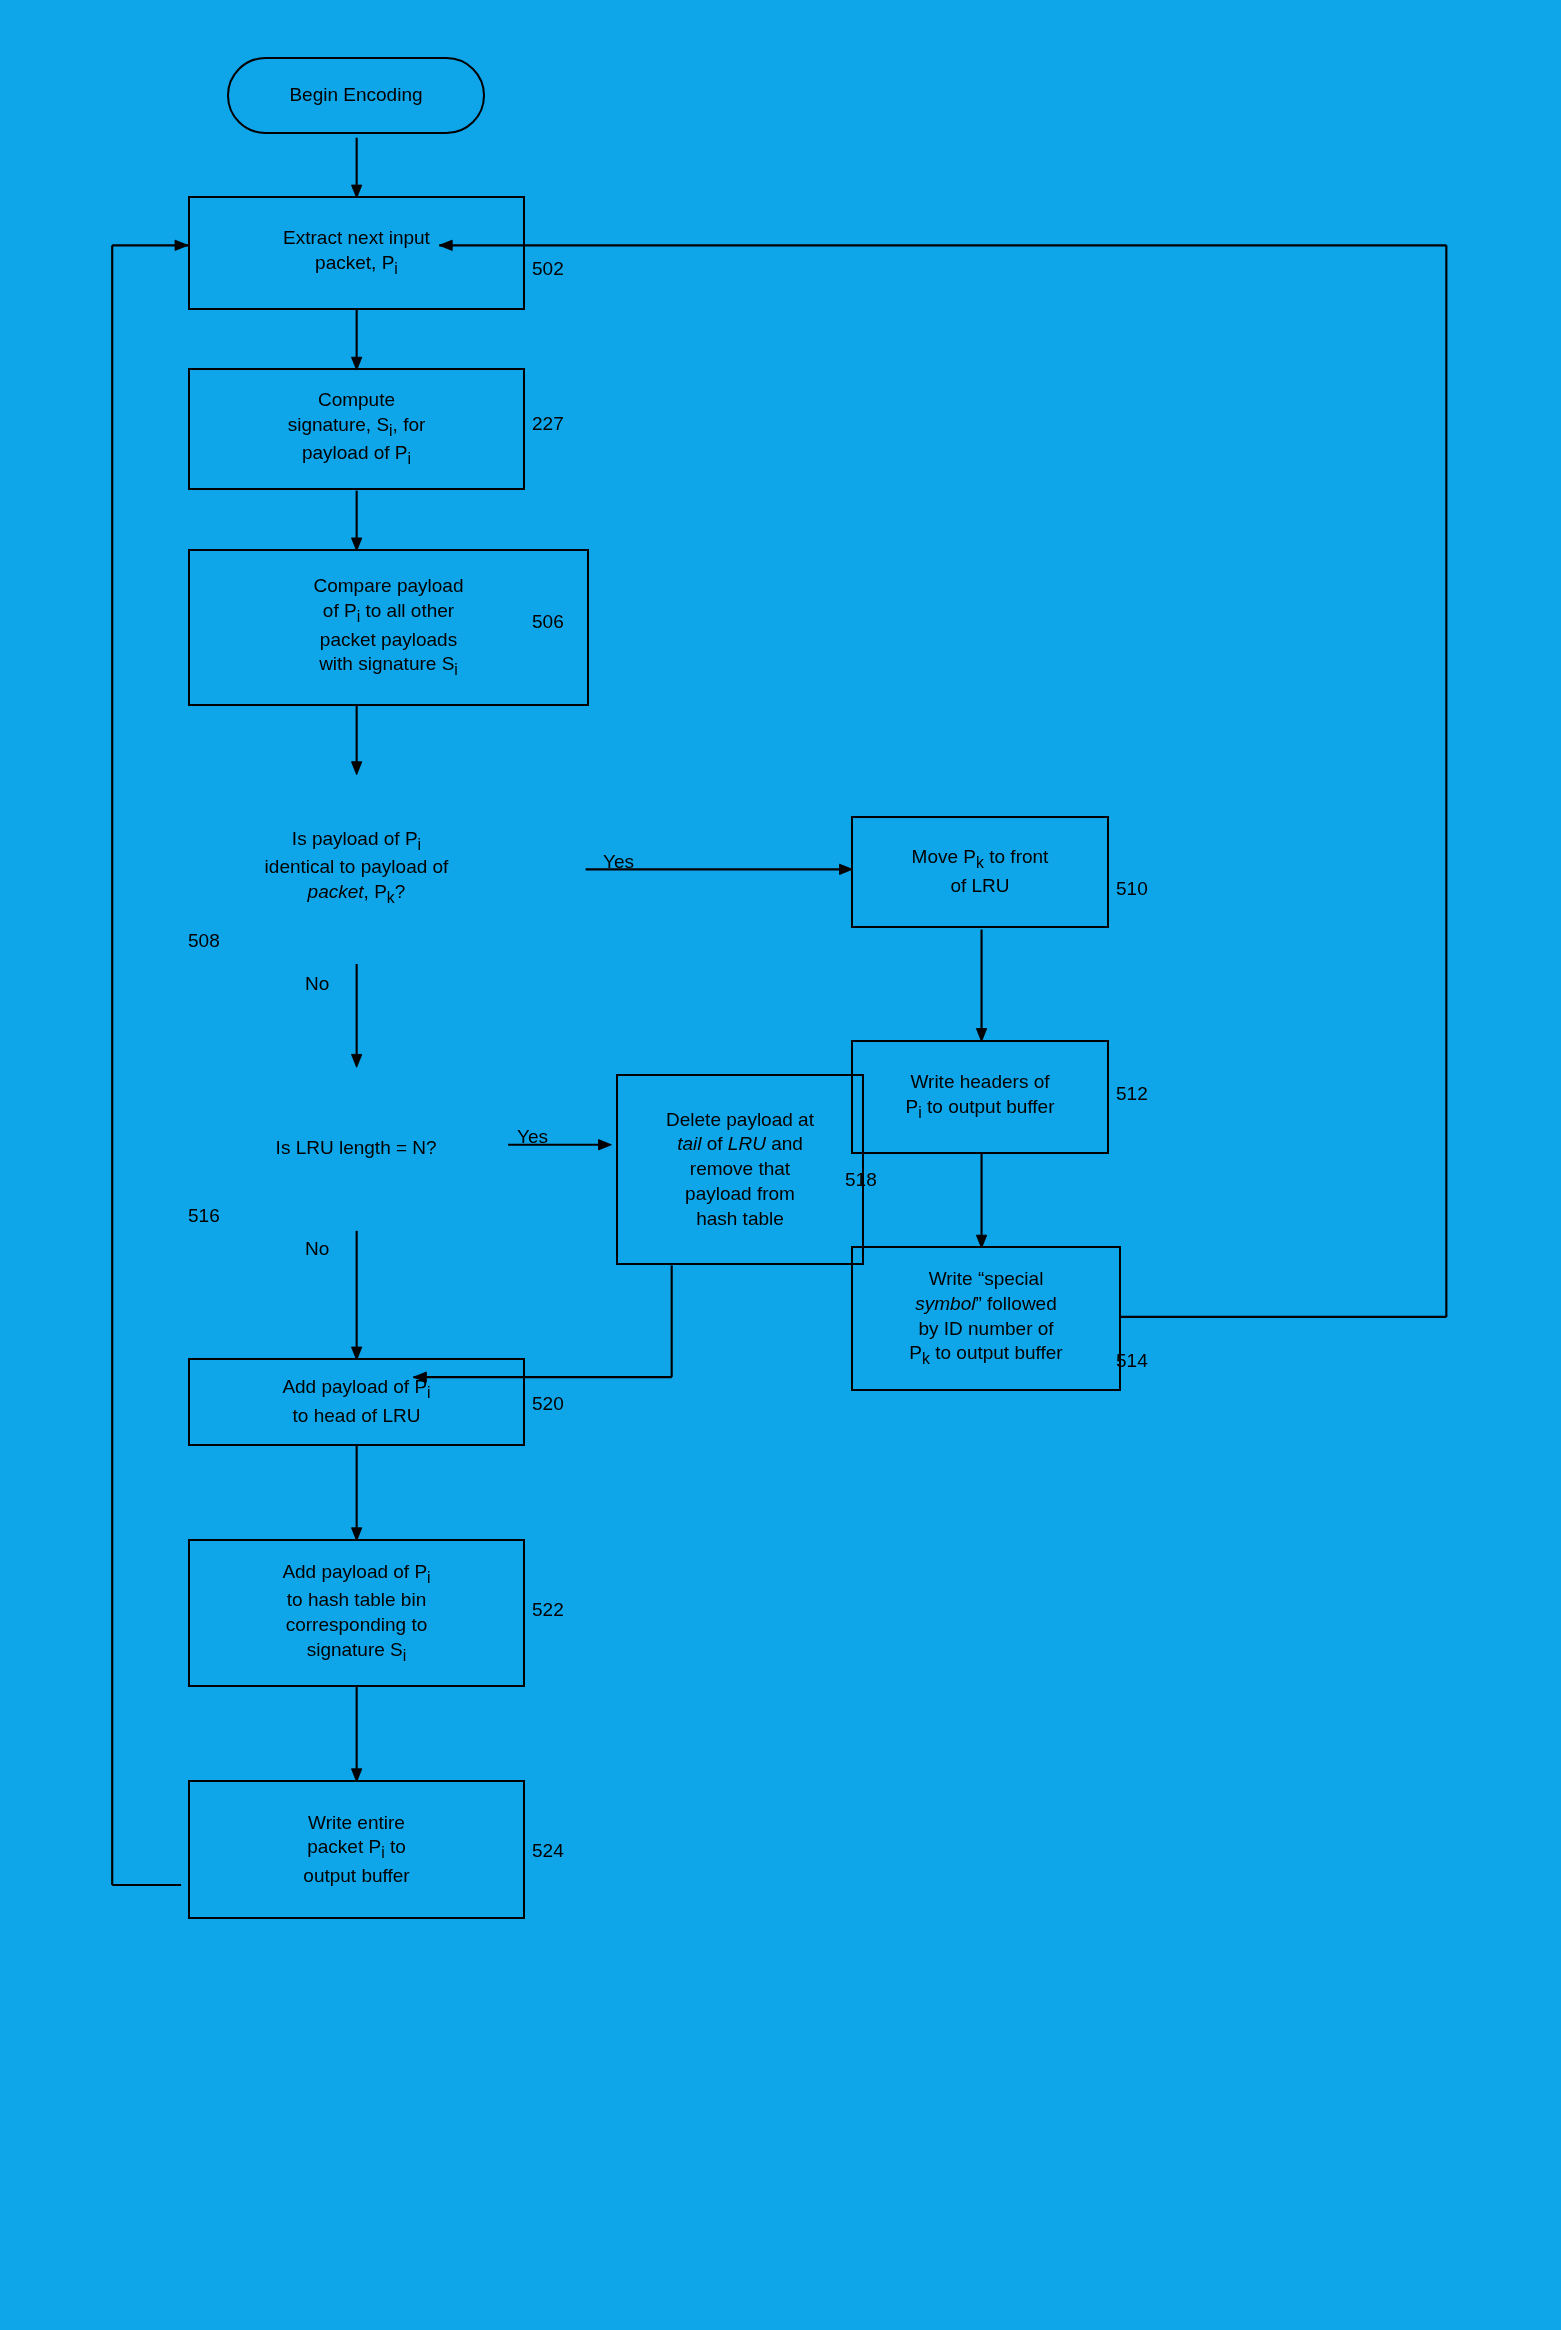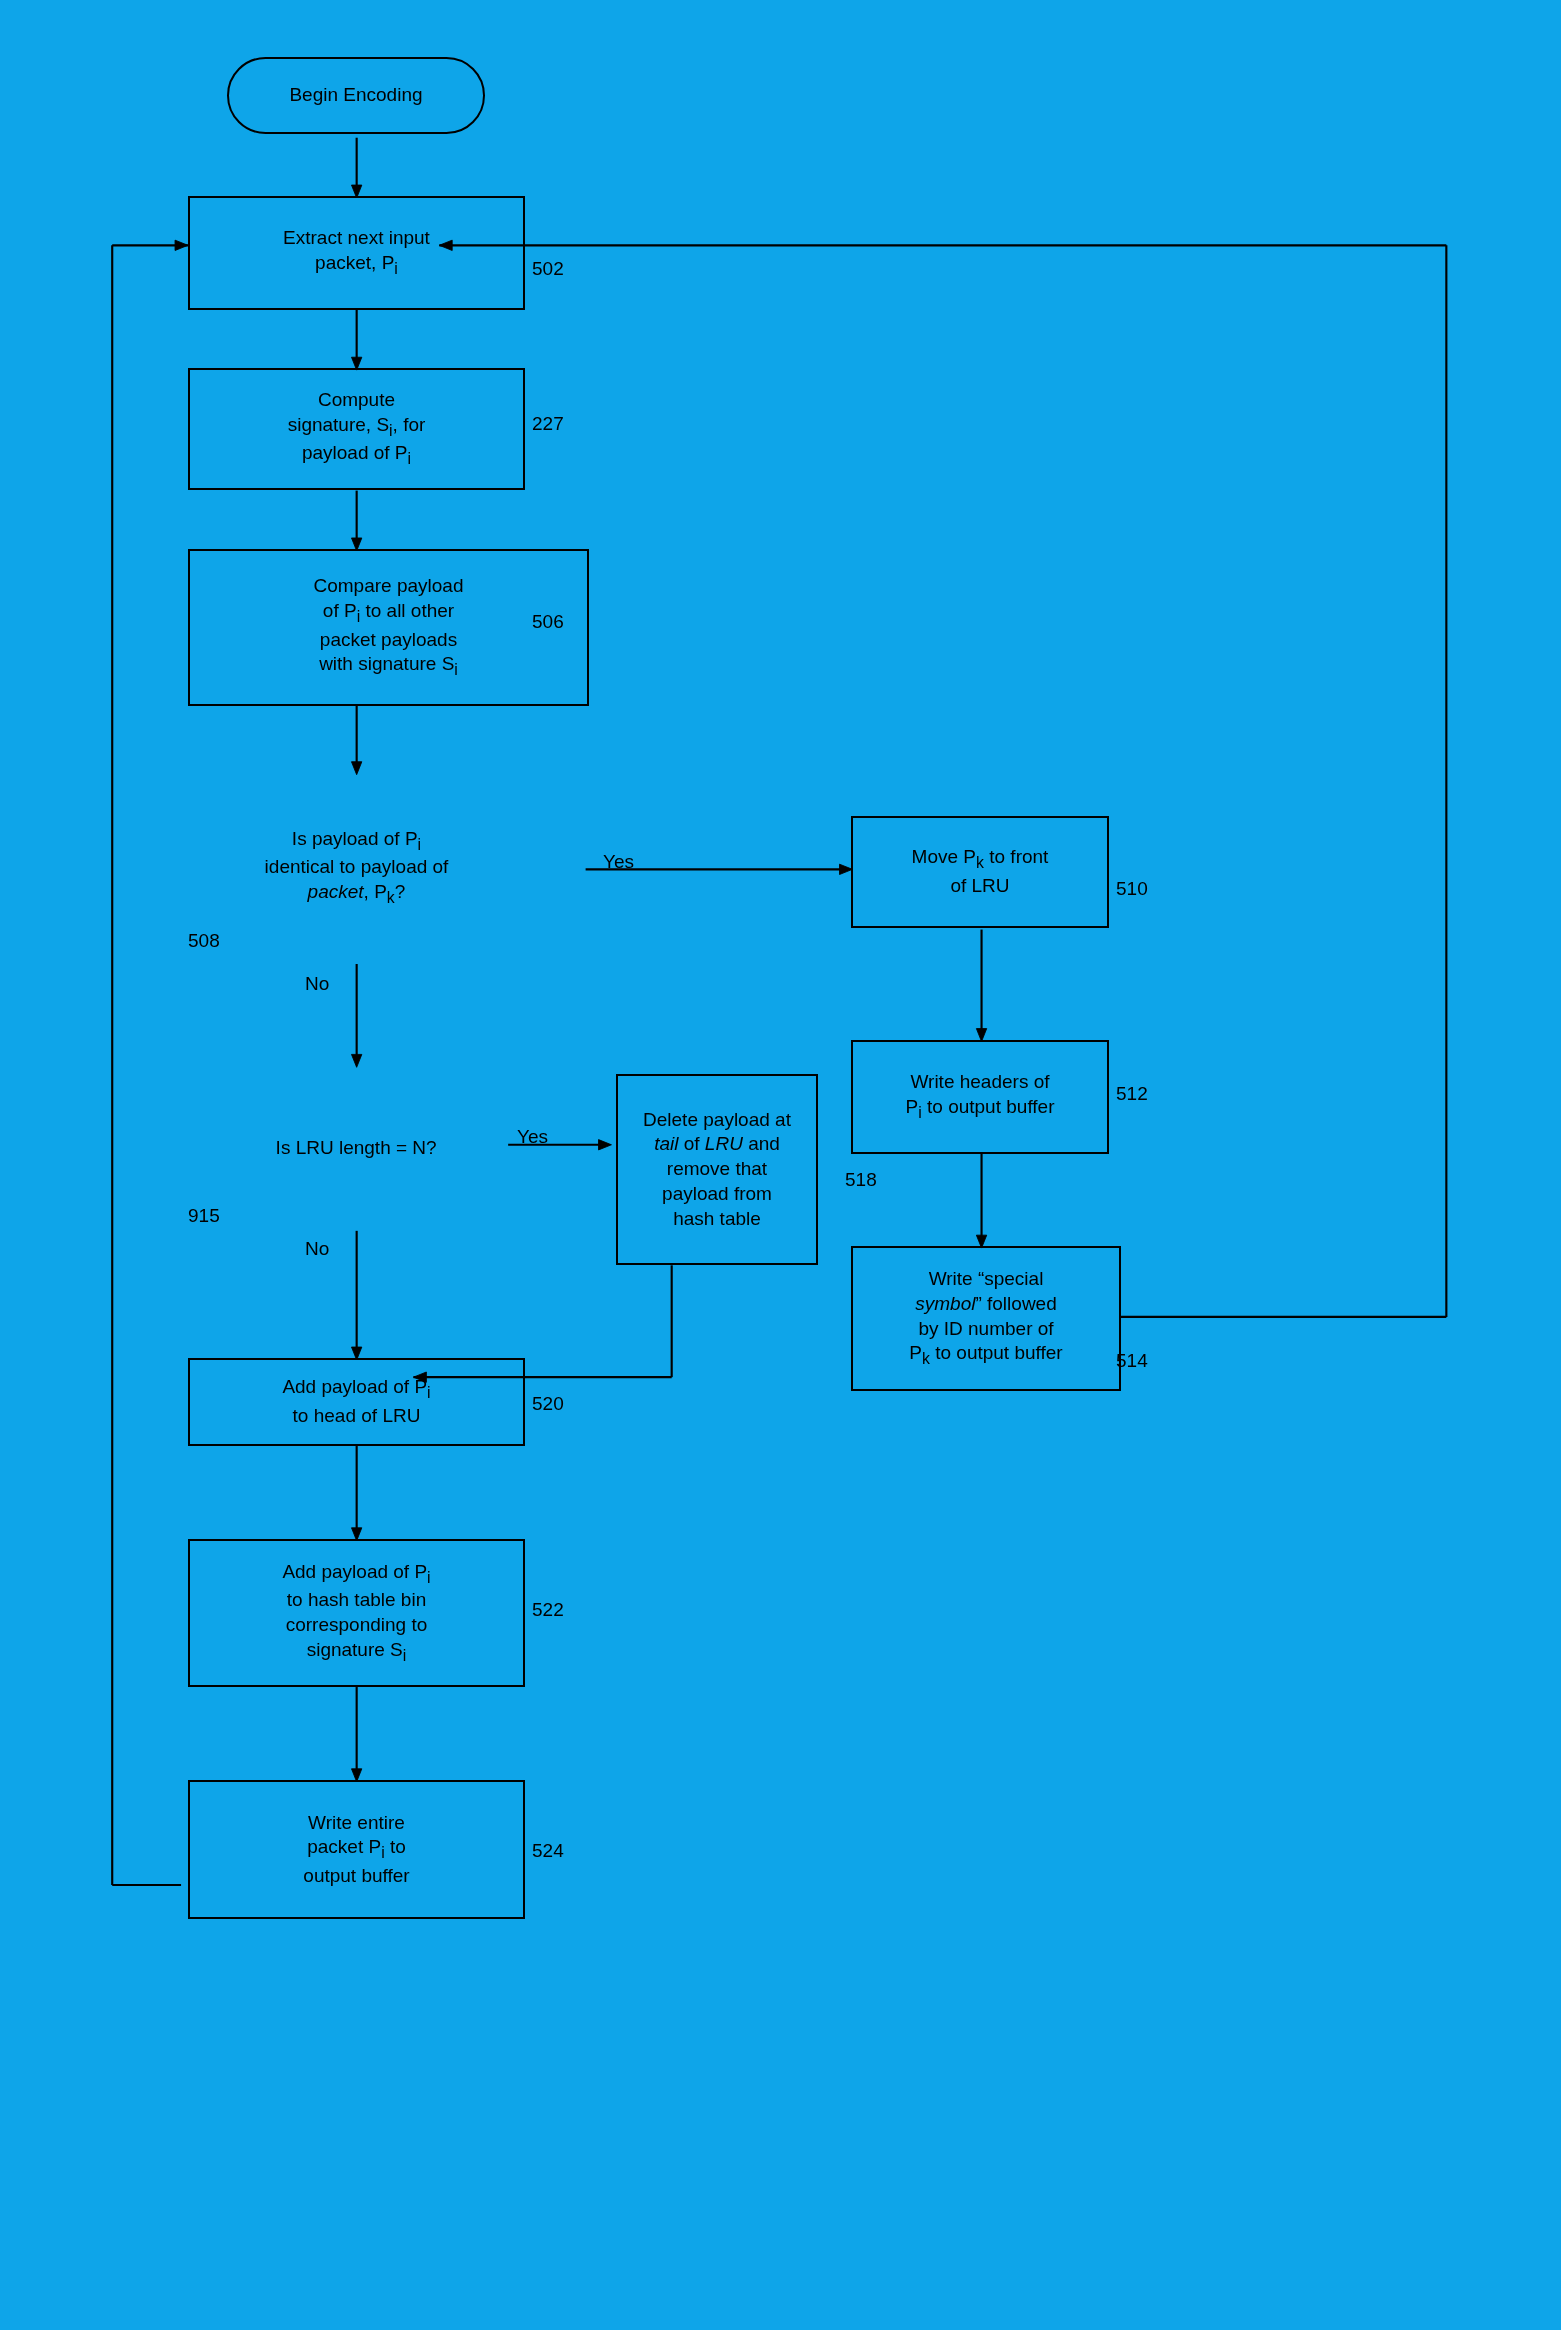--- a/index.html
+++ b/index.html
@@ -168,27 +168,27 @@
   <div class="node node-rect" style="left:851px; top:1246px; width:270px; height:145px;">
     <span>Write “special<br><em>symbol</em>” followed<br>by ID number of<br>P<sub>k</sub> to output buffer</span>
   </div>
   <span class="label" style="left:1116px; top:1350px;">514</span>
 
   <div class="node node-diamond" style="left:227px; top:1066px; width:258px; height:164px;">
     <div class="node-diamond-inner">
       Is LRU length = N?
     </div>
   </div>
-  <span class="label" style="left:188px; top:1205px;">915</span>
+  <span class="label" style="left:188px; top:1205px;">516</span>
 
   <span class="label" style="left:517px; top:1126px;">Yes</span>
 
   <span class="label" style="left:305px; top:1238px;">No</span>
 
-  <div class="node node-rect" style="left:616px; top:1074px; width:202px; height:191px;">
+  <div class="node node-rect" style="left:616px; top:1074px; width:248px; height:191px;">
     <span>Delete payload at<br><em>tail</em> of <em>LRU</em> and<br>remove that<br>payload from<br>hash table</span>
   </div>
   <span class="label" style="left:845px; top:1169px;">518</span>
 
   <div class="node node-rect" style="left:188px; top:1358px; width:337px; height:88px;">
     <span>Add payload of P<sub>i</sub><br>to head of LRU</span>
   </div>
   <span class="label" style="left:532px; top:1393px;">520</span>
 
   <div class="node node-rect" style="left:188px; top:1539px; width:337px; height:148px;">

